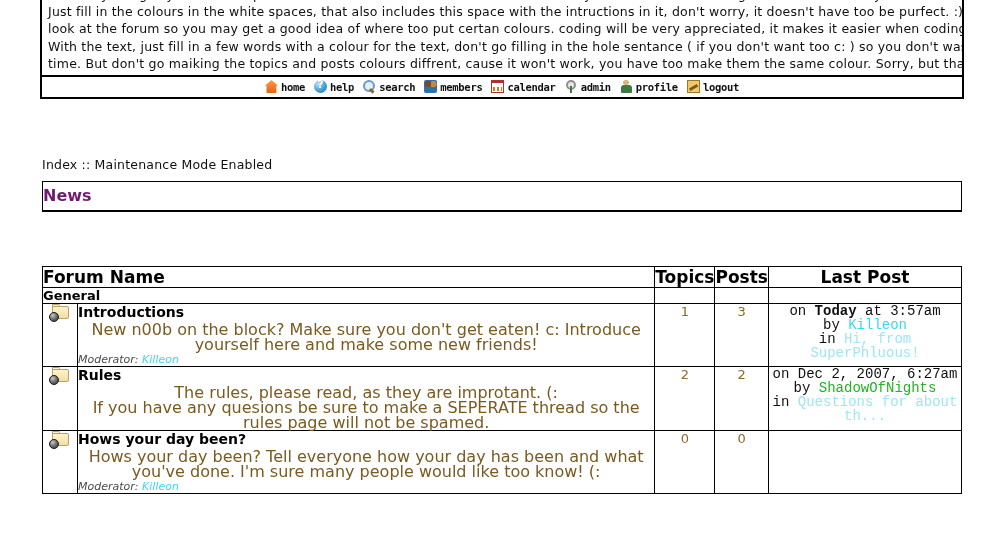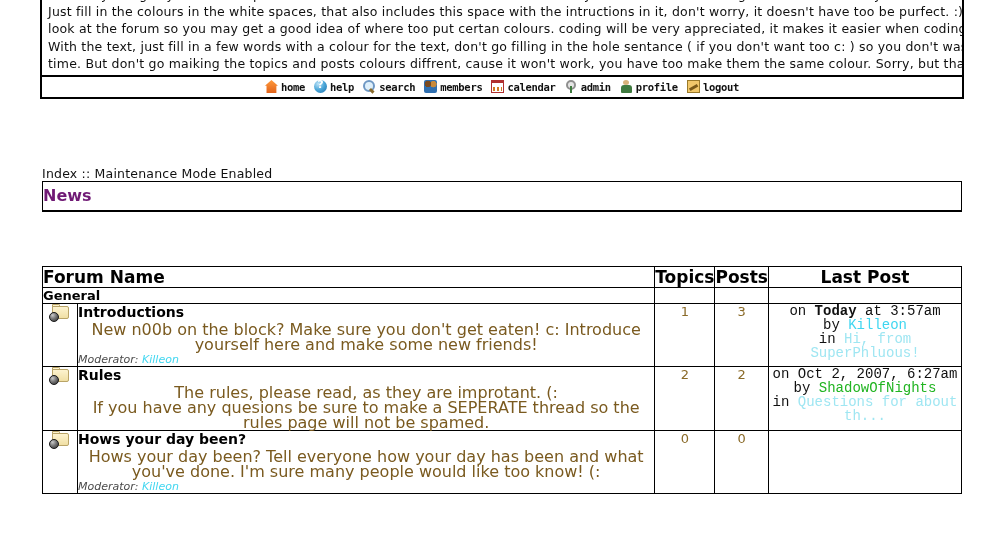--- a/index.html
+++ b/index.html
@@ -177,21 +177,21 @@
     left: 1.5px; top: 5px;
     width: 9px; height: 2.5px;
     background: #7a5a18;
     transform: rotate(-30deg);
   }
 
   
   #breadcrumb {
     position: absolute;
     left: 42px;
-    top: 166px;
+    top: 157px;
     font-family: "DejaVu Sans", sans-serif;
     font-size: 12.5px;
     color: #101010;
     letter-spacing: 0.2px;
     white-space: nowrap;
   }
 
   
   #news-box {
     position: absolute;
@@ -434,21 +434,21 @@
       </tr>
       <tr>
         <td class="icon-cell"><span class="folder-ico"><span class="ftab"></span><span class="fbody"></span><span class="fball"></span></span></td>
         <td class="name-cell">
           <div class="forum-title">Rules</div>
           <div class="forum-desc">The rules, please read, as they are improtant. (:<br>If you have any quesions be sure to make a SEPERATE thread so the rules page will not be spamed.</div>
         </td>
         <td class="count-cell">2</td>
         <td class="count-cell">2</td>
         <td class="lastpost-cell">
-          <div>on <span>Oct 2, 2007, 6:27am</span></div>
+          <div>on <span>Dec 2, 2007, 6:27am</span></div>
           <div>by <a class="lp-user green" href="#">ShadowOfNights</a></div>
           <div>in <a class="lp-topic" href="#">Questions for about th...</a></div>
         </td>
       </tr>
       <tr>
         <td class="icon-cell"><span class="folder-ico"><span class="ftab"></span><span class="fbody"></span><span class="fball"></span></span></td>
         <td class="name-cell">
           <div class="forum-title">Hows your day been?</div>
           <div class="forum-desc">Hows your day been? Tell everyone how your day has been and what you've done. I'm sure many people would like too know! (:</div>
           <div class="forum-mod"><span>Moderator:</span> <a class="mod-link" href="#">Killeon</a></div>

